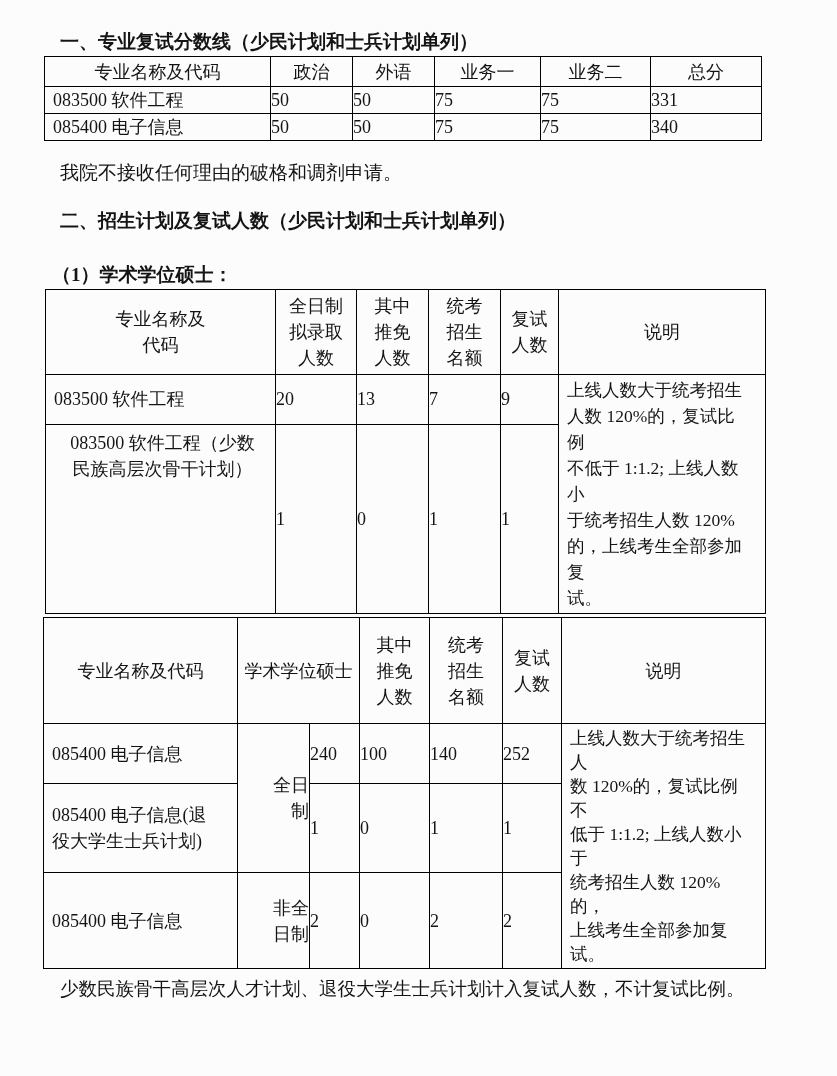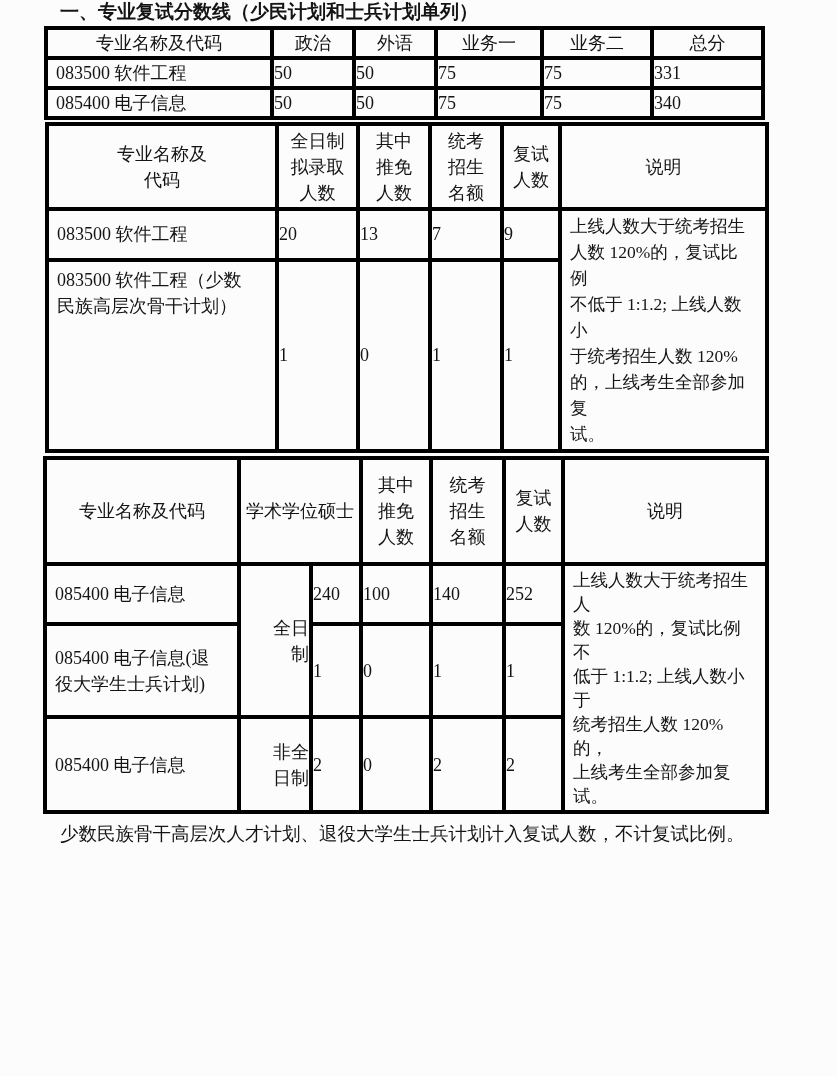--- a/index.html
+++ b/index.html
@@ -40,38 +40,38 @@
     margin-left: 60px;
     margin-right: 40px;
     white-space: pre-line;
   }
   table.tbl {
     border-collapse: collapse;
     table-layout: fixed;
     font-size: 18px;
   }
   table.tbl td {
-    border: 4px solid #000000;
+    border: 1px solid #000000;
     white-space: pre-line;
     overflow: hidden;
     line-height: 26px;
   }
   td.hdr { text-align: center; vertical-align: middle; }
   td.name { text-align: left; vertical-align: middle; padding-left: 8px; padding-right: 4px; }
-  td.name-top { text-align: left; vertical-align: top; padding: 5px 4px 0 8px; }
+  td.name-top { text-align: center; vertical-align: top; padding: 5px 4px 0 8px; }
   td.mode { text-align: right; vertical-align: middle; padding-left: 7px; }
   td.num { vertical-align: middle; padding-right: 9px; }
   td.remark { text-align: left; vertical-align: middle; padding: 2px 16px 2px 8px; font-size: 17.5px; }
   td.remark.lh28 { line-height: 24px; }
 
   .tbl-score   { margin: 2px 0 0 44px; width: 717px; }
   .tbl-academic{ margin: 2px 0 0 45px; width: 720px; }
   .tbl-prof    { margin: 3px 0 0 43px; width: 722px; }
 
-  .mt-title1 { }
+  .mt-title1 { margin-top: 30px; }
   .mt-para1  { margin-top: 9px; }
   .mt-para2  { margin-top: 14px; }
   .mt-title2 { margin-top: 18px; }
   .mt-sub1   { margin-top: 30px; }
   .mt-sub2   { margin-top: 28px; }
   .mt-foot   { margin-top: 5px; }
 </style>
 </head>
 <body>
 
@@ -110,22 +110,25 @@
         <td class="num">50</td>
         <td class="num">50</td>
         <td class="num">75</td>
         <td class="num">75</td>
         <td class="num">340</td>
       </tr>
     </tbody>
   </table>
 
 
-
-
+  <p class="para mt-para2">我院不接收任何理由的破格和调剂申请。</p>
+
+  <div class="sec-title mt-title2">二、招生计划及复试人数（少民计划和士兵计划单列）</div>
+
+  <div class="sub-title mt-sub1">（1）学术学位硕士：</div>
 
   <table class="tbl tbl-academic">
     <colgroup>
       <col style="width:230px">
         <col style="width:81px">
         <col style="width:72px">
       <col style="width:72px">
         <col style="width:58px">
         <col style="width:207px">
     </colgroup>

